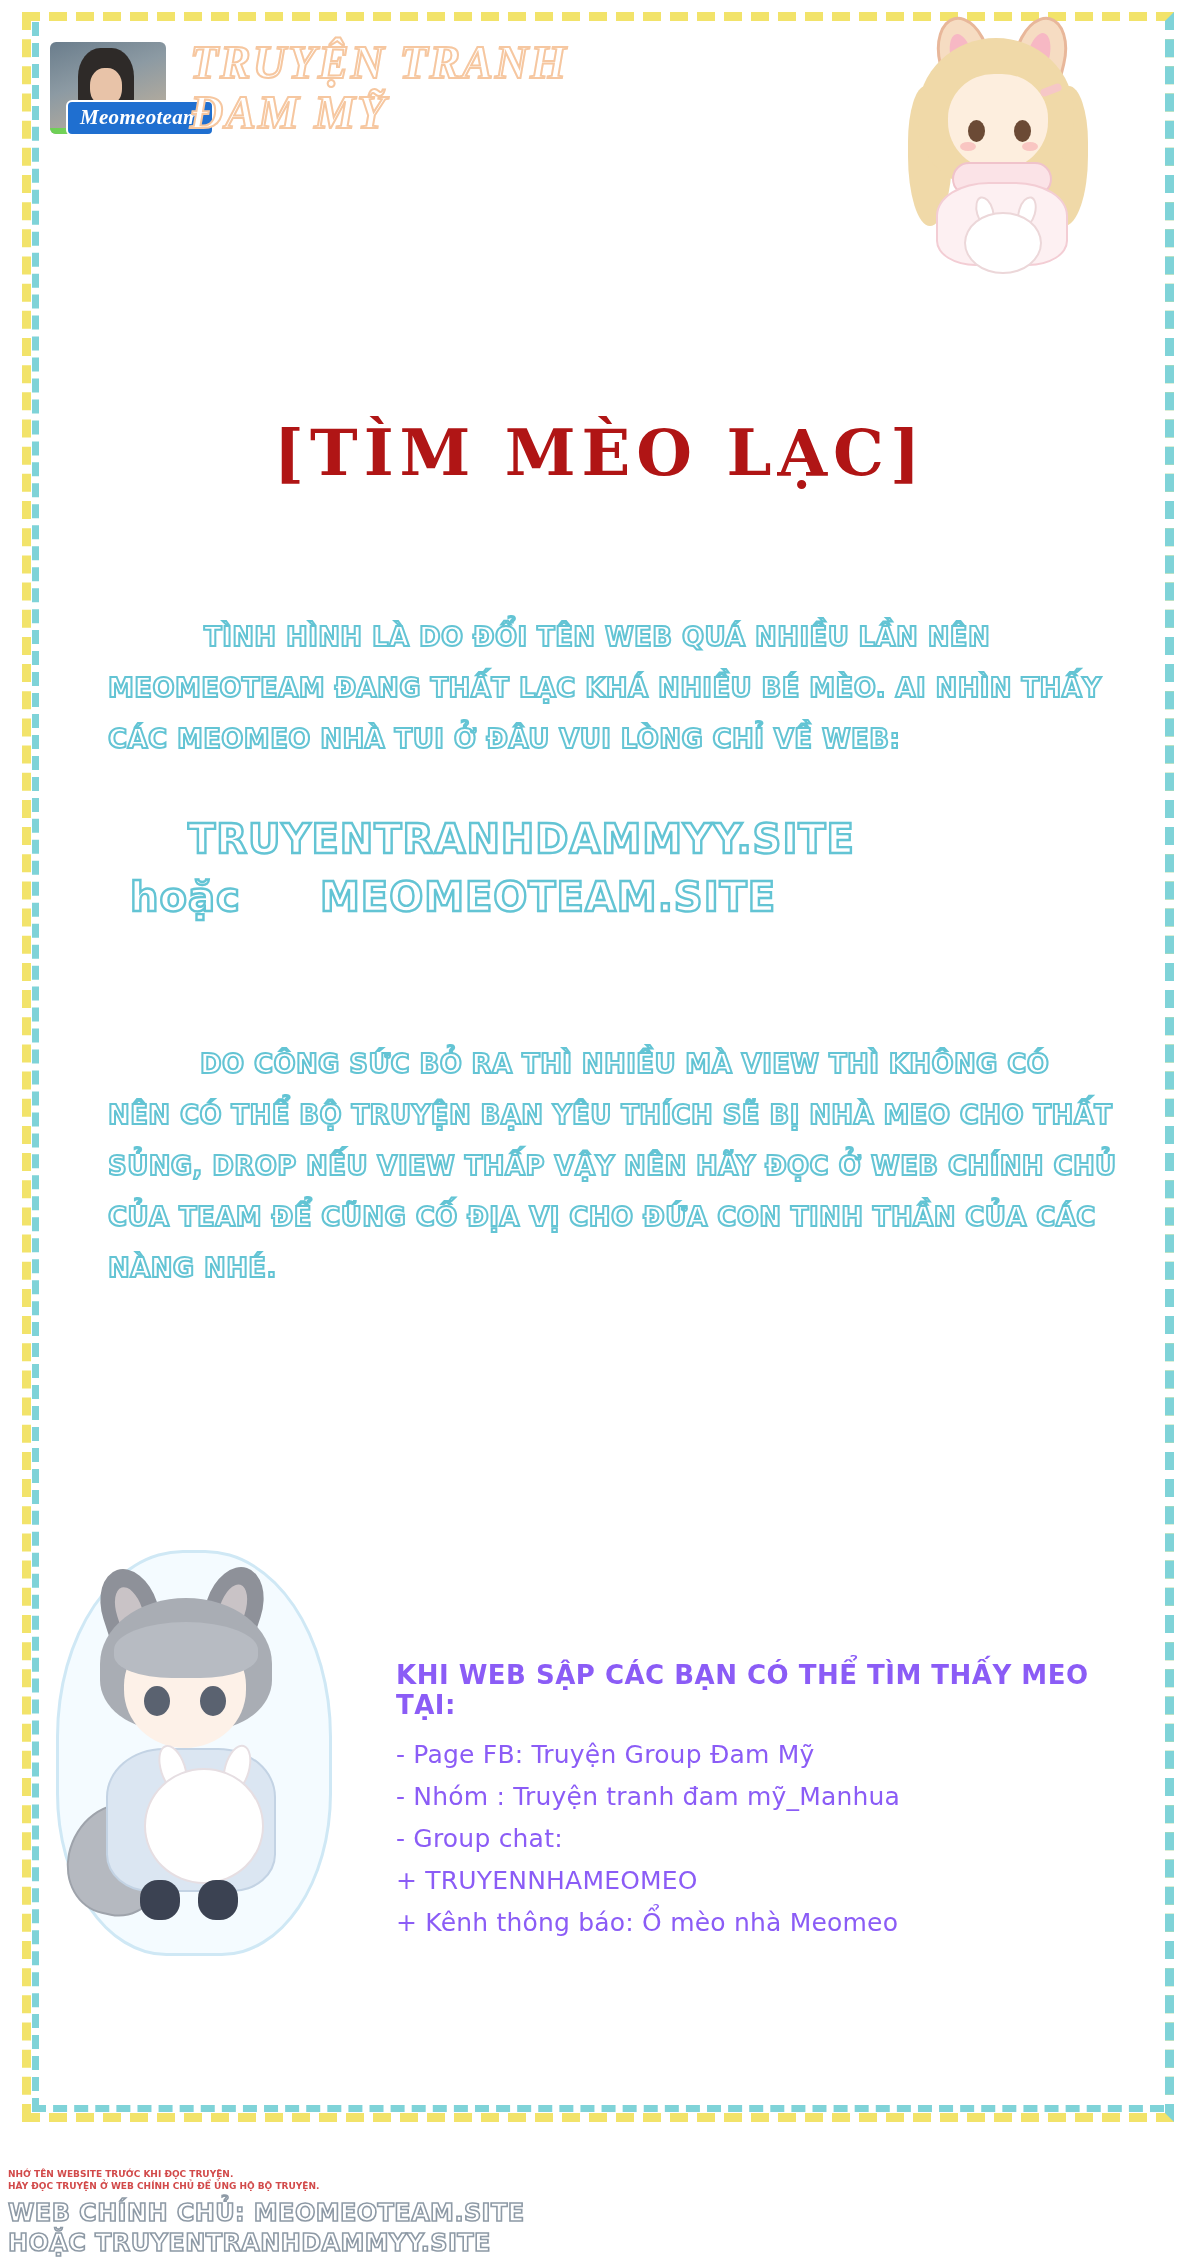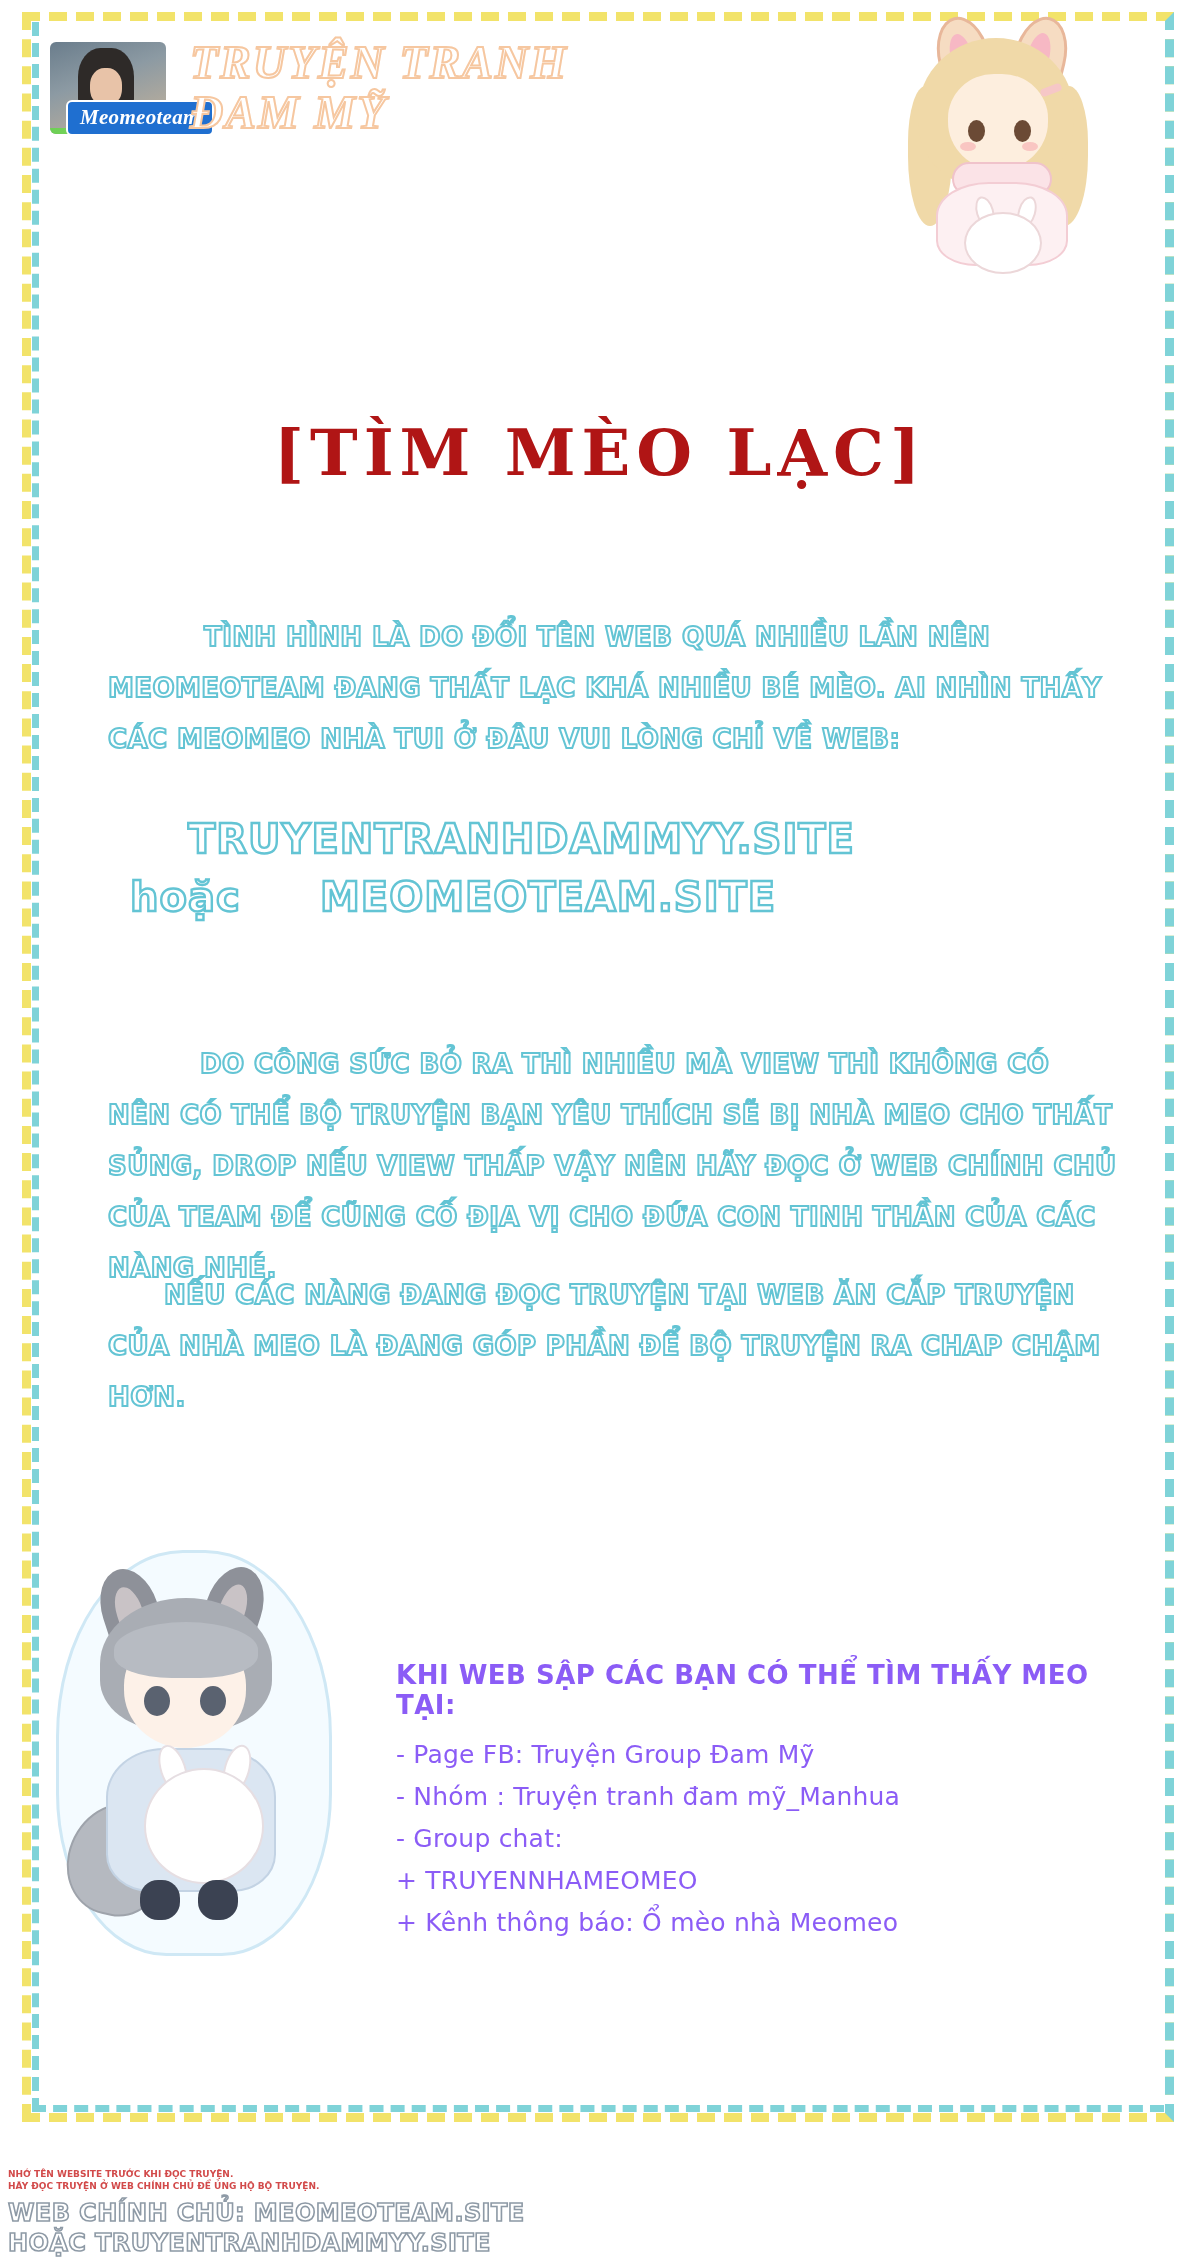--- a/index.html
+++ b/index.html
@@ -530,21 +530,20 @@
 
   <div class="links">
     <div class="link-line first">TRUYENTRANHDAMMYY.SITE</div>
     <div class="link-line second">
       <span class="link-or">hoặc</span><span>MEOMEOTEAM.SITE</span>
     </div>
   </div>
 
   <div class="para para-2">DO CÔNG SỨC BỎ RA THÌ NHIỀU MÀ VIEW THÌ KHÔNG CÓ NÊN CÓ THỂ BỘ TRUYỆN BẠN YÊU THÍCH SẼ BỊ NHÀ MEO CHO THẤT SỦNG, DROP NẾU VIEW THẤP VẬY NÊN HÃY ĐỌC Ở WEB CHÍNH CHỦ CỦA TEAM ĐỂ CŨNG CỐ ĐỊA VỊ CHO ĐỨA CON TINH THẦN CỦA CÁC NÀNG NHÉ.</div>
 
-  <div class="para para-3">NẾU CÁC NÀNG ĐANG ĐỌC TRUYỆN TẠI WEB ĂN CẮP TRUYỆN CỦA NHÀ MEO LÀ ĐANG GÓP PHẦN ĐỂ BỘ TRUYỆN RA CHAP CHẬM HƠN.</div>
 
   <div class="chibi-bottom">
     <div class="cb-glow"></div>
     <div class="cb-ear l">
         <div class="in"></div>
       </div>
     <div class="cb-ear r">
         <div class="in"></div>
       </div>
     <div class="cb-hair"></div>

